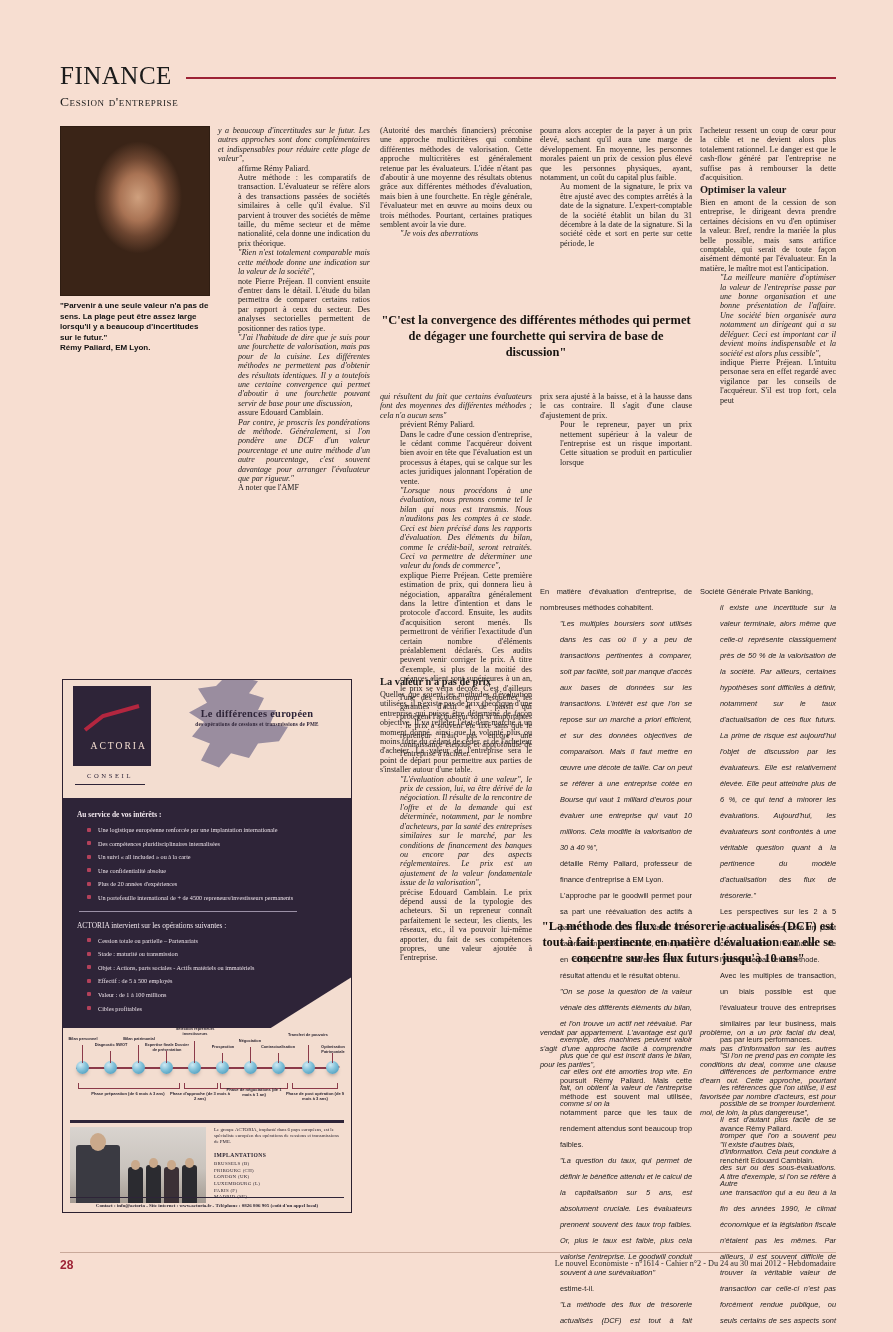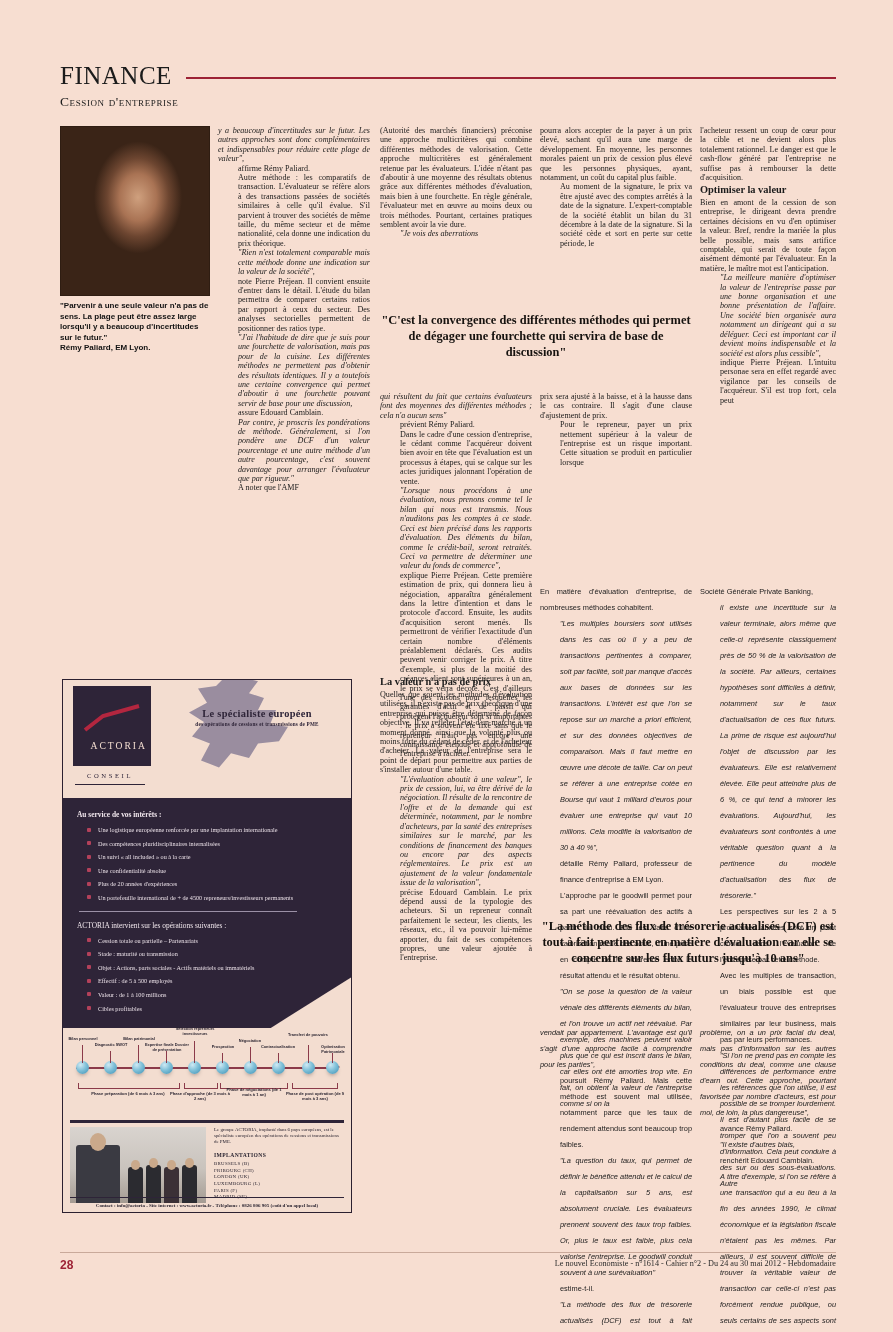--- a/index.html
+++ b/index.html
@@ -318,21 +318,21 @@
         <div class="landmass"></div>
       </div>
       <div class="ad-logo">
         <svg class="chev" viewBox="0 0 58 30">
           <polyline points="2,26 20,12 56,2" fill="none" stroke="#b3263f" stroke-width="4"></polyline>
         </svg>
       </div>
       <div class="ad-logoword">ACTORIA</div>
       <div class="ad-conseil-rule"></div>
       <div class="ad-conseil">CONSEIL</div>
-      <div class="ad-slogan">Le spécialiste européen</div>
+      <div class="ad-slogan">Le différences européen</div>
       <div class="ad-slogan-sub">des opérations de cessions et transmissions de PME</div>
     </div>
 
     <div class="ad-panel">
       <div class="ad-h">Au service de vos intérêts :</div>
 
       <div class="ad-li">
         <span class="bullet"></span>
         <span>Une logistique européenne renforcée par une implantation internationale</span>
       </div>

